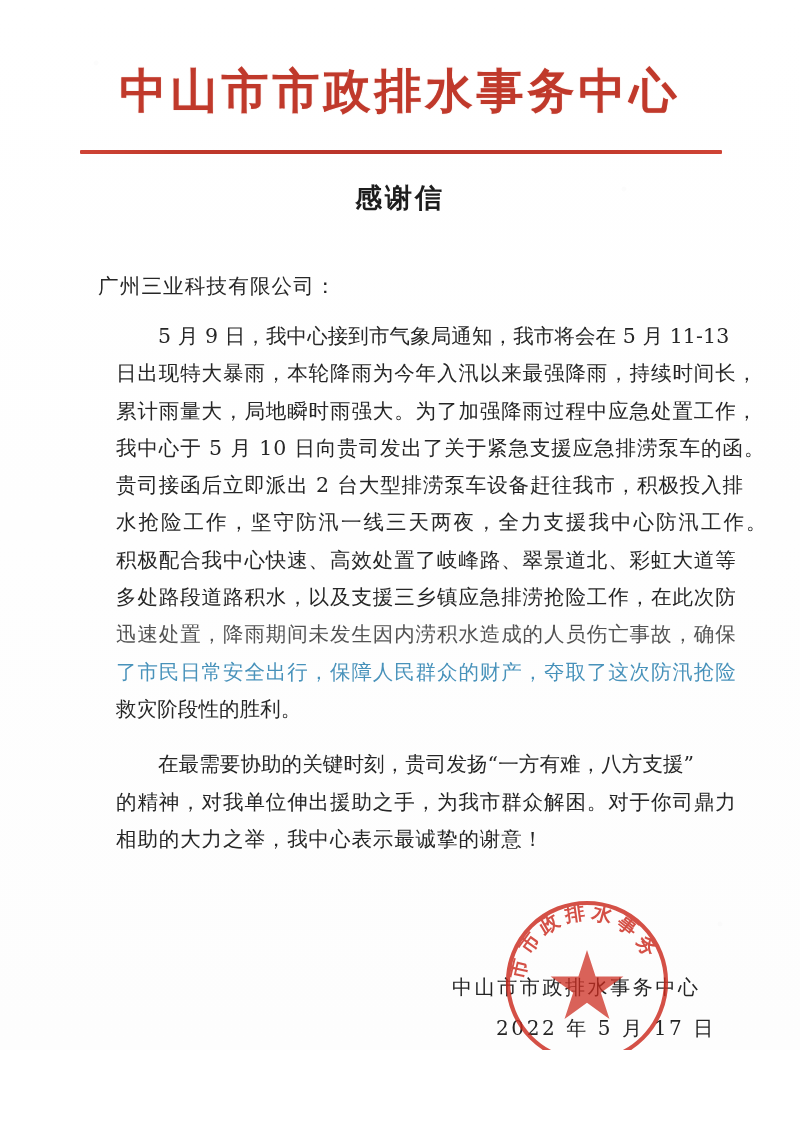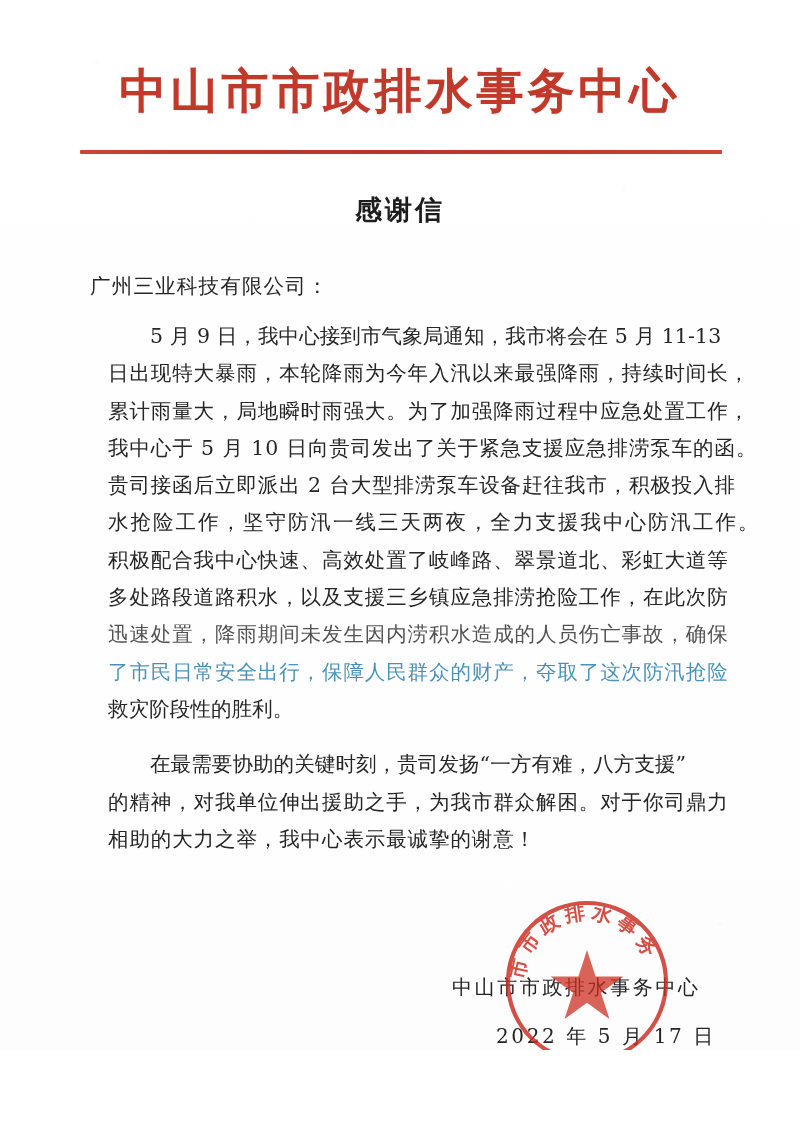--- a/index.html
+++ b/index.html
@@ -57,34 +57,34 @@
     height: 4px;
     background: linear-gradient(90deg,
        #cf4436 0%, #c0392b 14%, #b8342a 50%, #c43b2d 82%, #cf4436 100%);
     border-radius: 1px;
   }
 
   
   .doc-title {
     position: absolute;
     left: 0;
-    top: 192px;
+    top: 180px;
     width: 800px;
     text-align: center;
     font-family: "DejaVu Sans", "Liberation Sans", sans-serif;
     font-size: 27px;
     font-weight: 700;
     letter-spacing: 3px;
     color: #1d1d1d;
   }
 
   
   .body-block {
     position: absolute;
-    left: 90px;
+    left: 98px;
     top: 272px;
     width: 608px;
     font-family: "DejaVu Serif", "Liberation Serif", serif;
     font-size: 20.5px;
     color: #242424;
   }
   .salutation {
     letter-spacing: 1.2px;
     margin-bottom: 16px;
     color: #262626;
@@ -125,21 +125,21 @@
     font-family: "DejaVu Serif", "Liberation Serif", serif;
     font-size: 20px;
     color: #242424;
   }
   .sign-org {
     letter-spacing: 2.6px;
     white-space: nowrap;
     line-height: 30px;
   }
   .sign-date {
-    margin-top: 19px;
+    margin-top: 11px;
     padding-left: 44px;
     letter-spacing: 2.6px;
     white-space: nowrap;
     line-height: 30px;
   }
 
   
   .seal {
     position: absolute;
     left: 503px;

